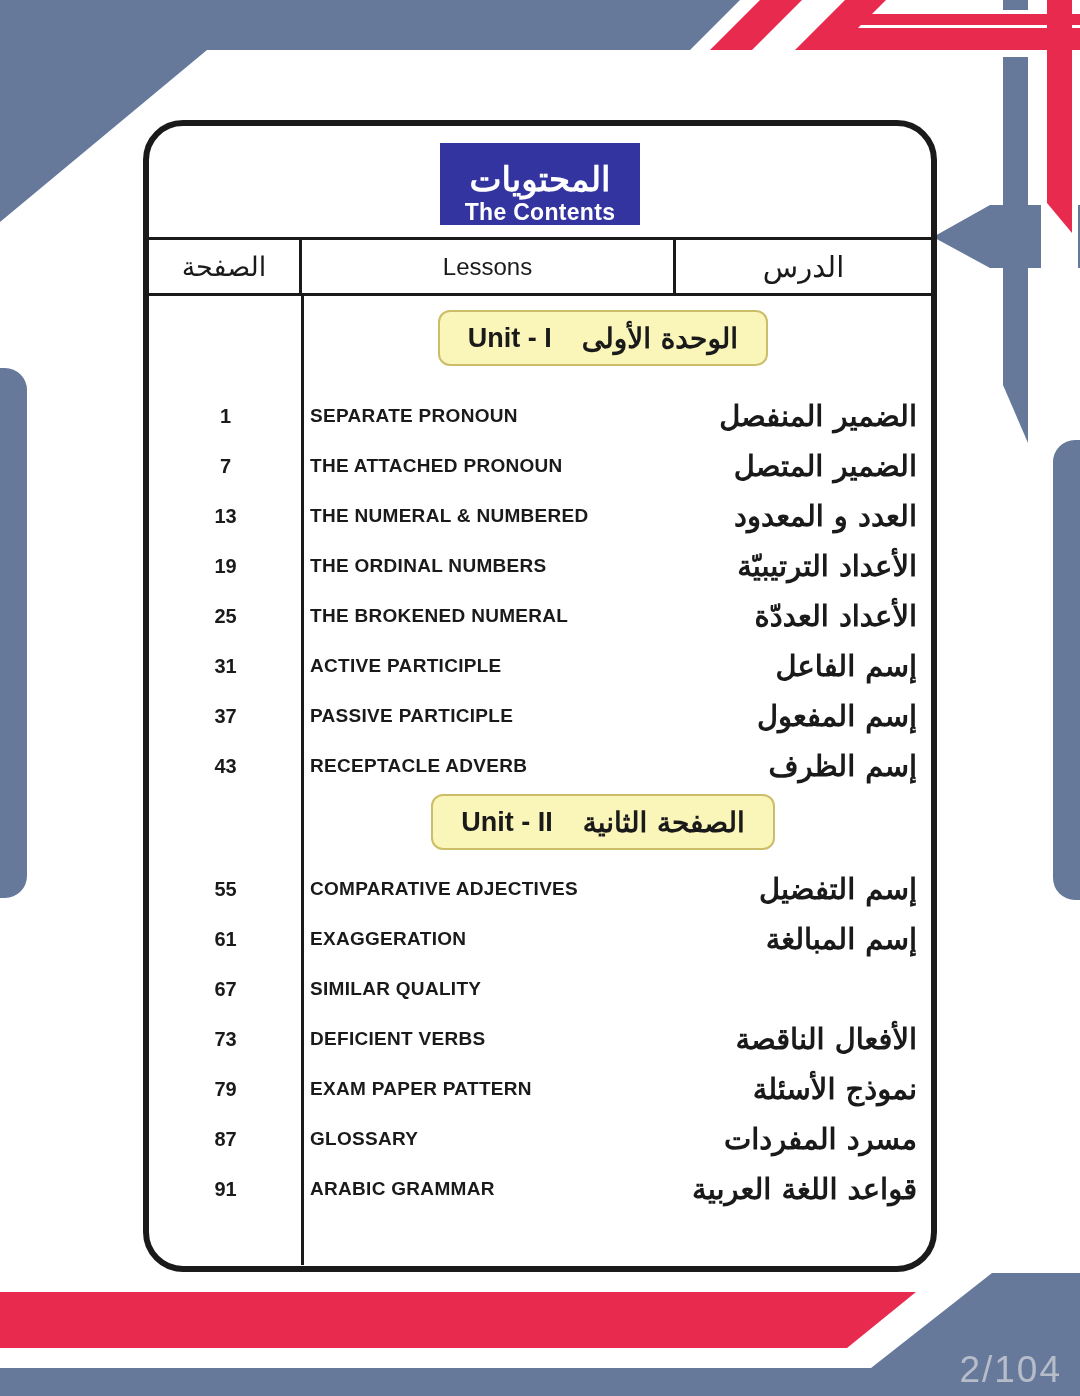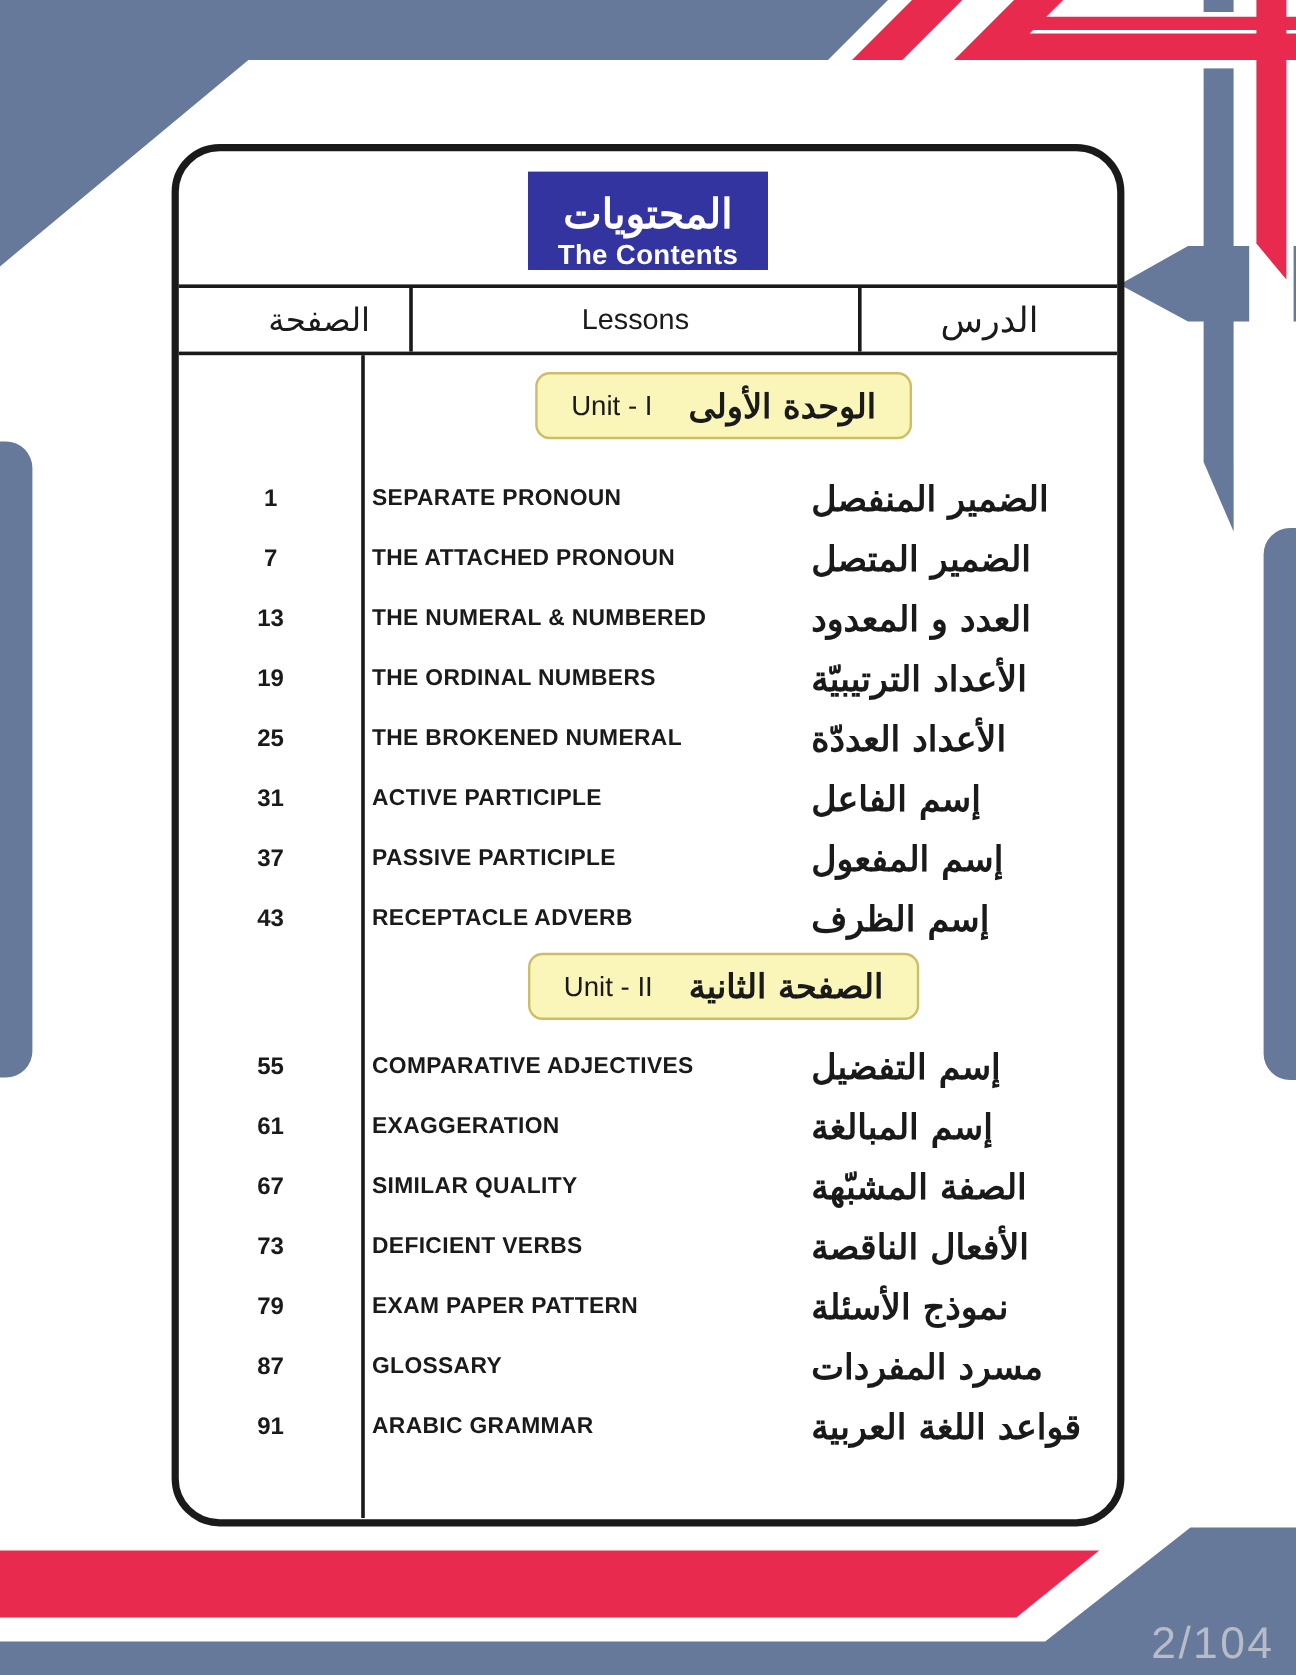--- a/index.html
+++ b/index.html
@@ -24,45 +24,45 @@
     position:absolute;top:17px;left:50%;transform:translateX(-50%);
     width:200px;height:82px;background:var(--c-navy);color:#ffffff;
     display:flex;flex-direction:column;align-items:center;justify-content:flex-end;
   }
   .title-box .t-ar{font-family:"DejaVu Serif",serif;font-weight:bold;font-size:34px;line-height:40px;direction:rtl;}
   .title-box .t-en{font-weight:bold;font-size:23px;line-height:26px;letter-spacing:.3px;}
 
   .header-row{
     position:absolute;left:0;top:111px;width:100%;height:59px;box-sizing:border-box;
     border-top:3px solid var(--c-ink);border-bottom:3px solid var(--c-ink);
-    display:flex;align-items:stretch;padding-left:42px;
+    display:flex;align-items:stretch;
   }
   .hcell{display:flex;align-items:center;justify-content:center;box-sizing:border-box;}
   .hcell.c1{width:153px;border-right:3px solid var(--c-ink);font-family:"DejaVu Serif",serif;font-size:27px;direction:rtl;}
   .hcell.c2{width:374px;border-right:3px solid var(--c-ink);font-size:24px;font-weight:400;}
   .hcell.c3{flex:1;font-family:"DejaVu Serif",serif;font-size:29px;direction:rtl;}
 
   .body-vline{position:absolute;left:152px;top:170px;width:3px;height:969px;background:var(--c-ink);}
 
   .contents{position:absolute;left:0;top:184px;width:100%;display:flex;flex-direction:column;}
   .unit-wrap{display:flex;justify-content:center;height:60px;margin-bottom:21px;}
   .unit-wrap.second{margin-top:3px;margin-bottom:10px;}
   .unit-box{
     position:relative;left:63px;display:flex;align-items:center;gap:30px;
     background:var(--c-unit-bg);border:2px solid var(--c-unit-border);border-radius:12px;
     padding:0 28px;height:56px;box-sizing:border-box;
   }
-  .unit-box .u-en{font-weight:normal;font-size:23px;white-space:nowrap;}
+  .unit-box .u-en{font-weight:bold;font-size:27px;white-space:nowrap;}
   .unit-box .u-ar{font-family:"DejaVu Serif",serif;font-weight:bold;font-size:28px;direction:rtl;white-space:nowrap;}
 
   .row{display:flex;height:50px;align-items:center;}
   .row .r-page{width:153px;text-align:center;font-weight:bold;font-size:20px;}
   .row .r-en{width:374px;box-sizing:border-box;padding-left:8px;font-weight:bold;font-size:19px;letter-spacing:.3px;}
   .row .r-ar{
-    flex:1;text-align:left;padding-right:30px;direction:rtl;
+    flex:1;text-align:right;padding-right:14px;direction:rtl;
     font-family:"DejaVu Serif",serif;font-weight:bold;font-size:29px;line-height:32px;white-space:nowrap;
   }
 
   .footer-page{
     position:absolute;right:18px;top:1349px;color:var(--c-footer-text);
     font-size:37px;letter-spacing:2px;font-weight:400;
   }
 </style>
 </head>
 <body>
@@ -182,21 +182,20 @@
 
   <div class="row">
     <div class="r-page">61</div>
     <div class="r-en">EXAGGERATION</div>
     <div class="r-ar">إسم المبالغة</div>
   </div>
 
   <div class="row">
     <div class="r-page">67</div>
     <div class="r-en">SIMILAR QUALITY</div>
-    <div class="r-ar">الصفة المشبّهة</div>
   </div>
 
   <div class="row">
     <div class="r-page">73</div>
     <div class="r-en">DEFICIENT VERBS</div>
     <div class="r-ar">الأفعال الناقصة</div>
   </div>
 
   <div class="row">
     <div class="r-page">79</div>

